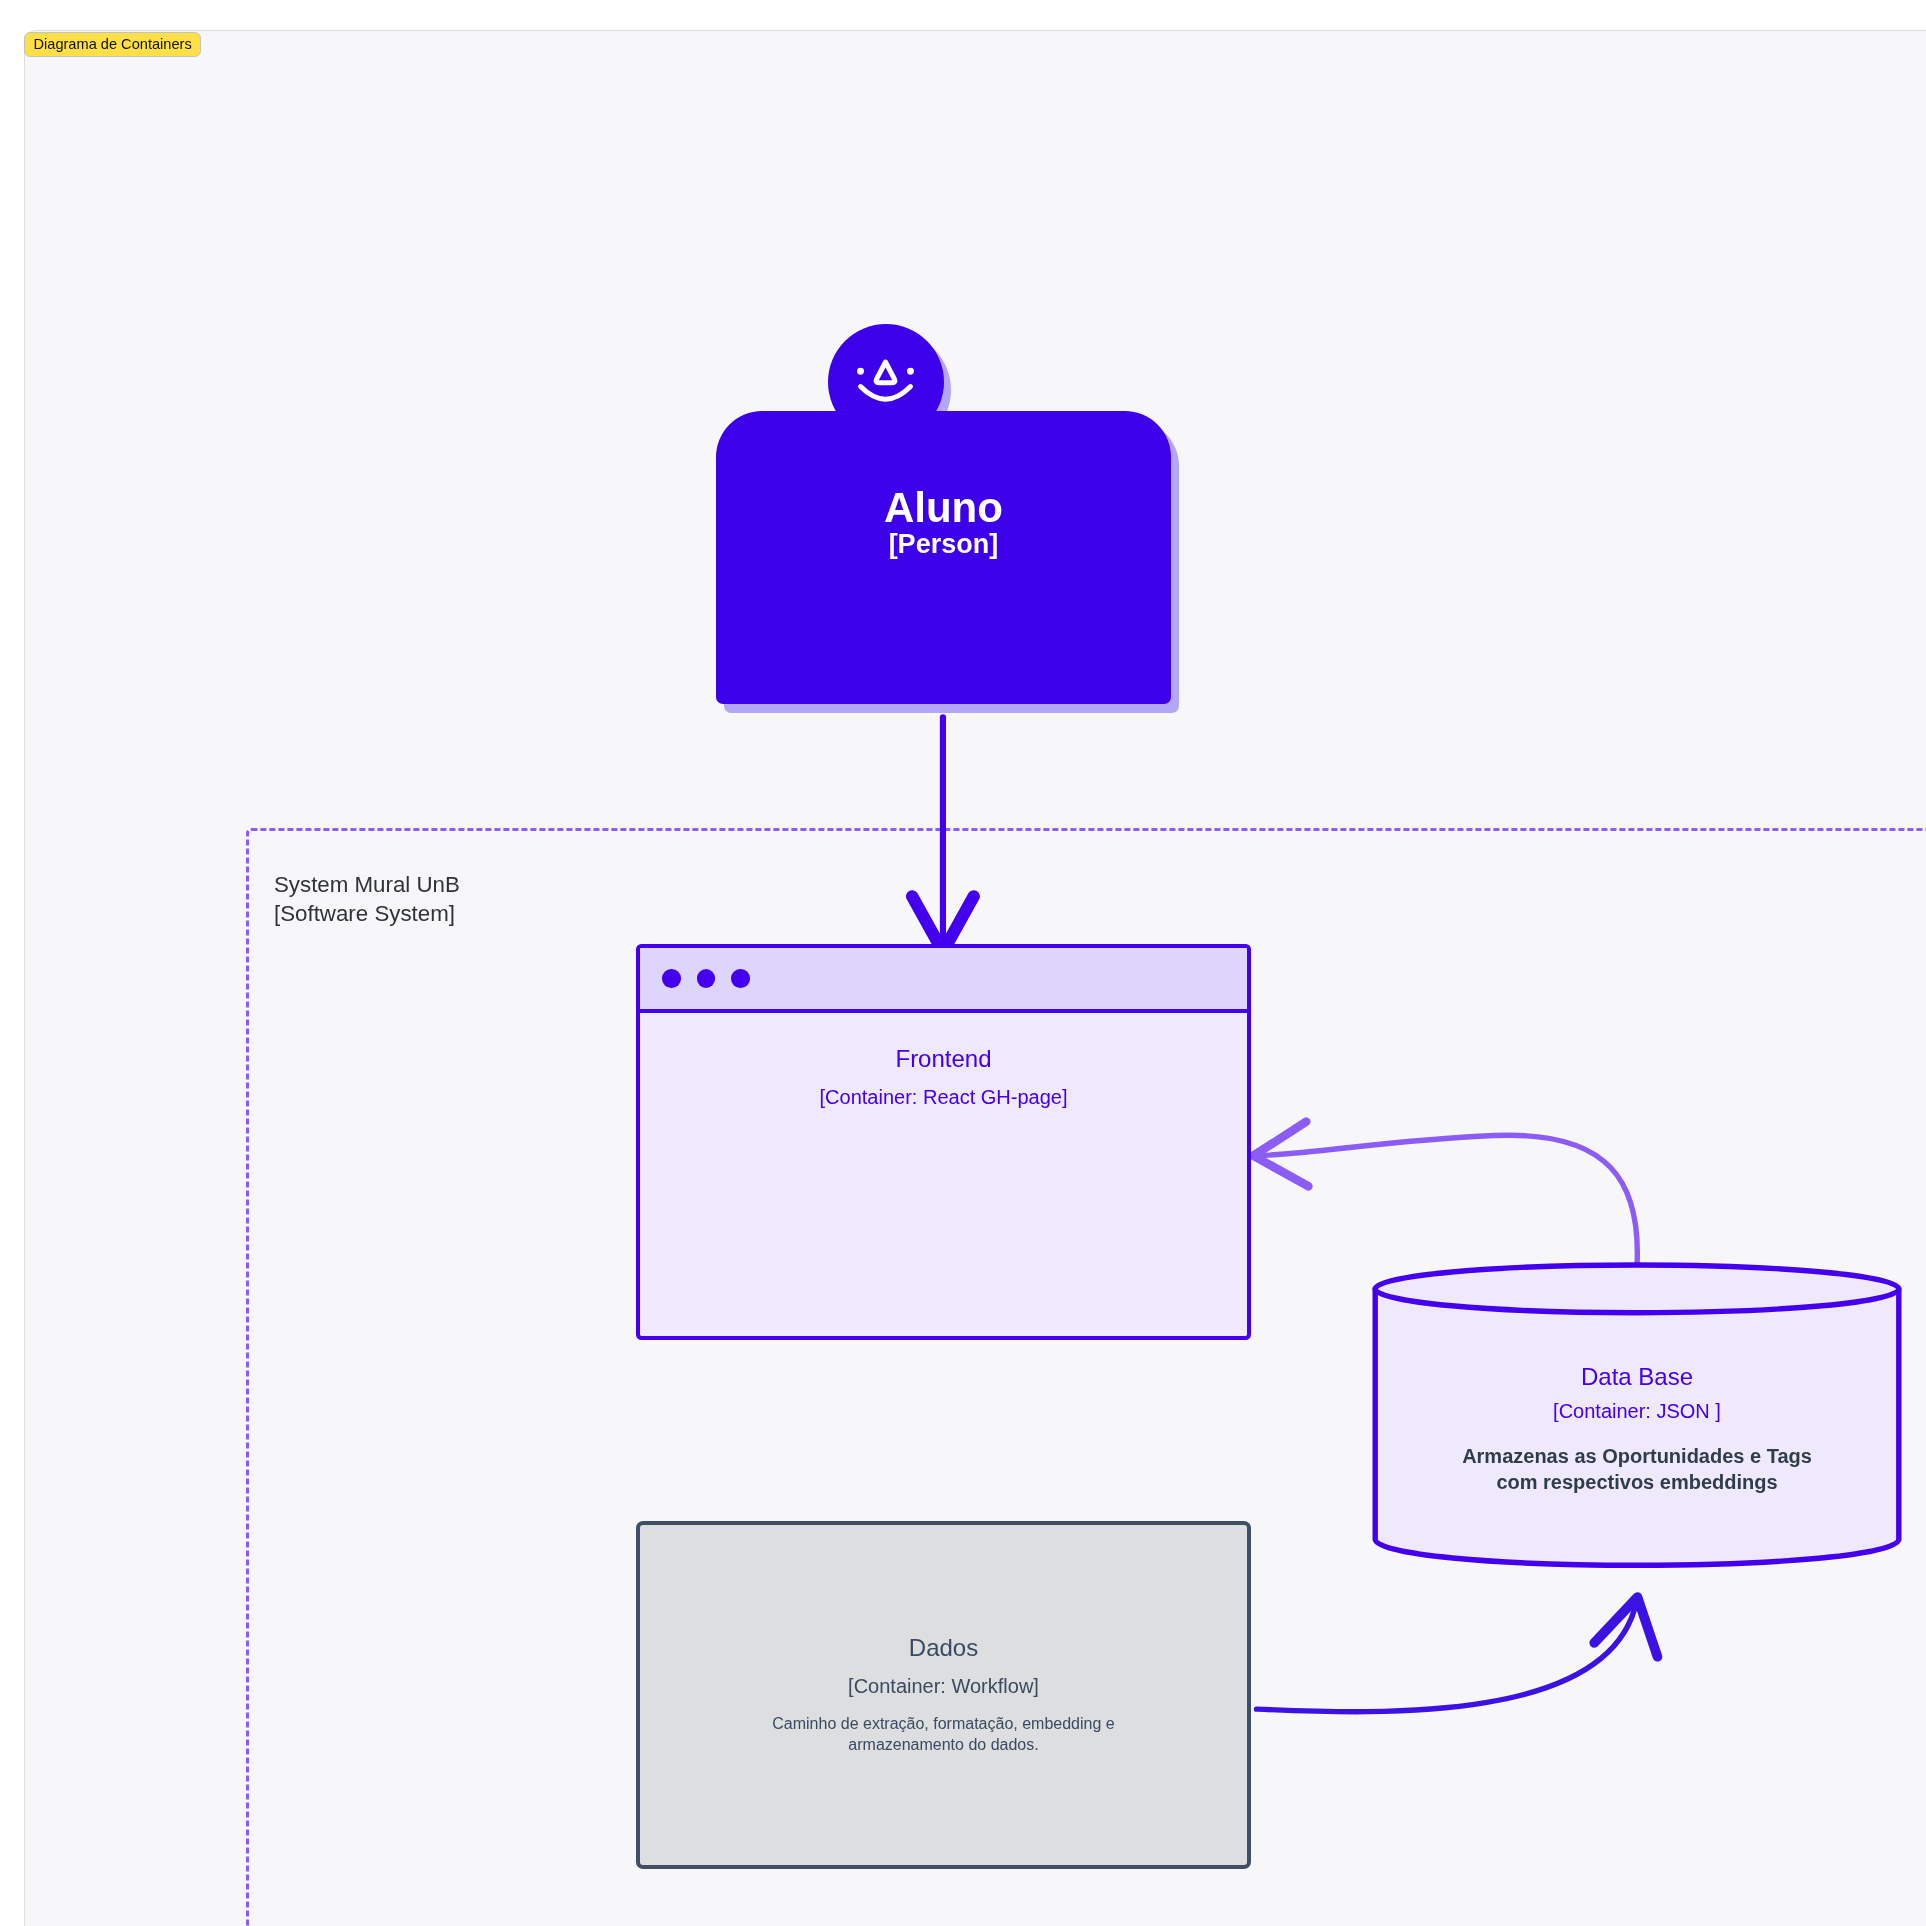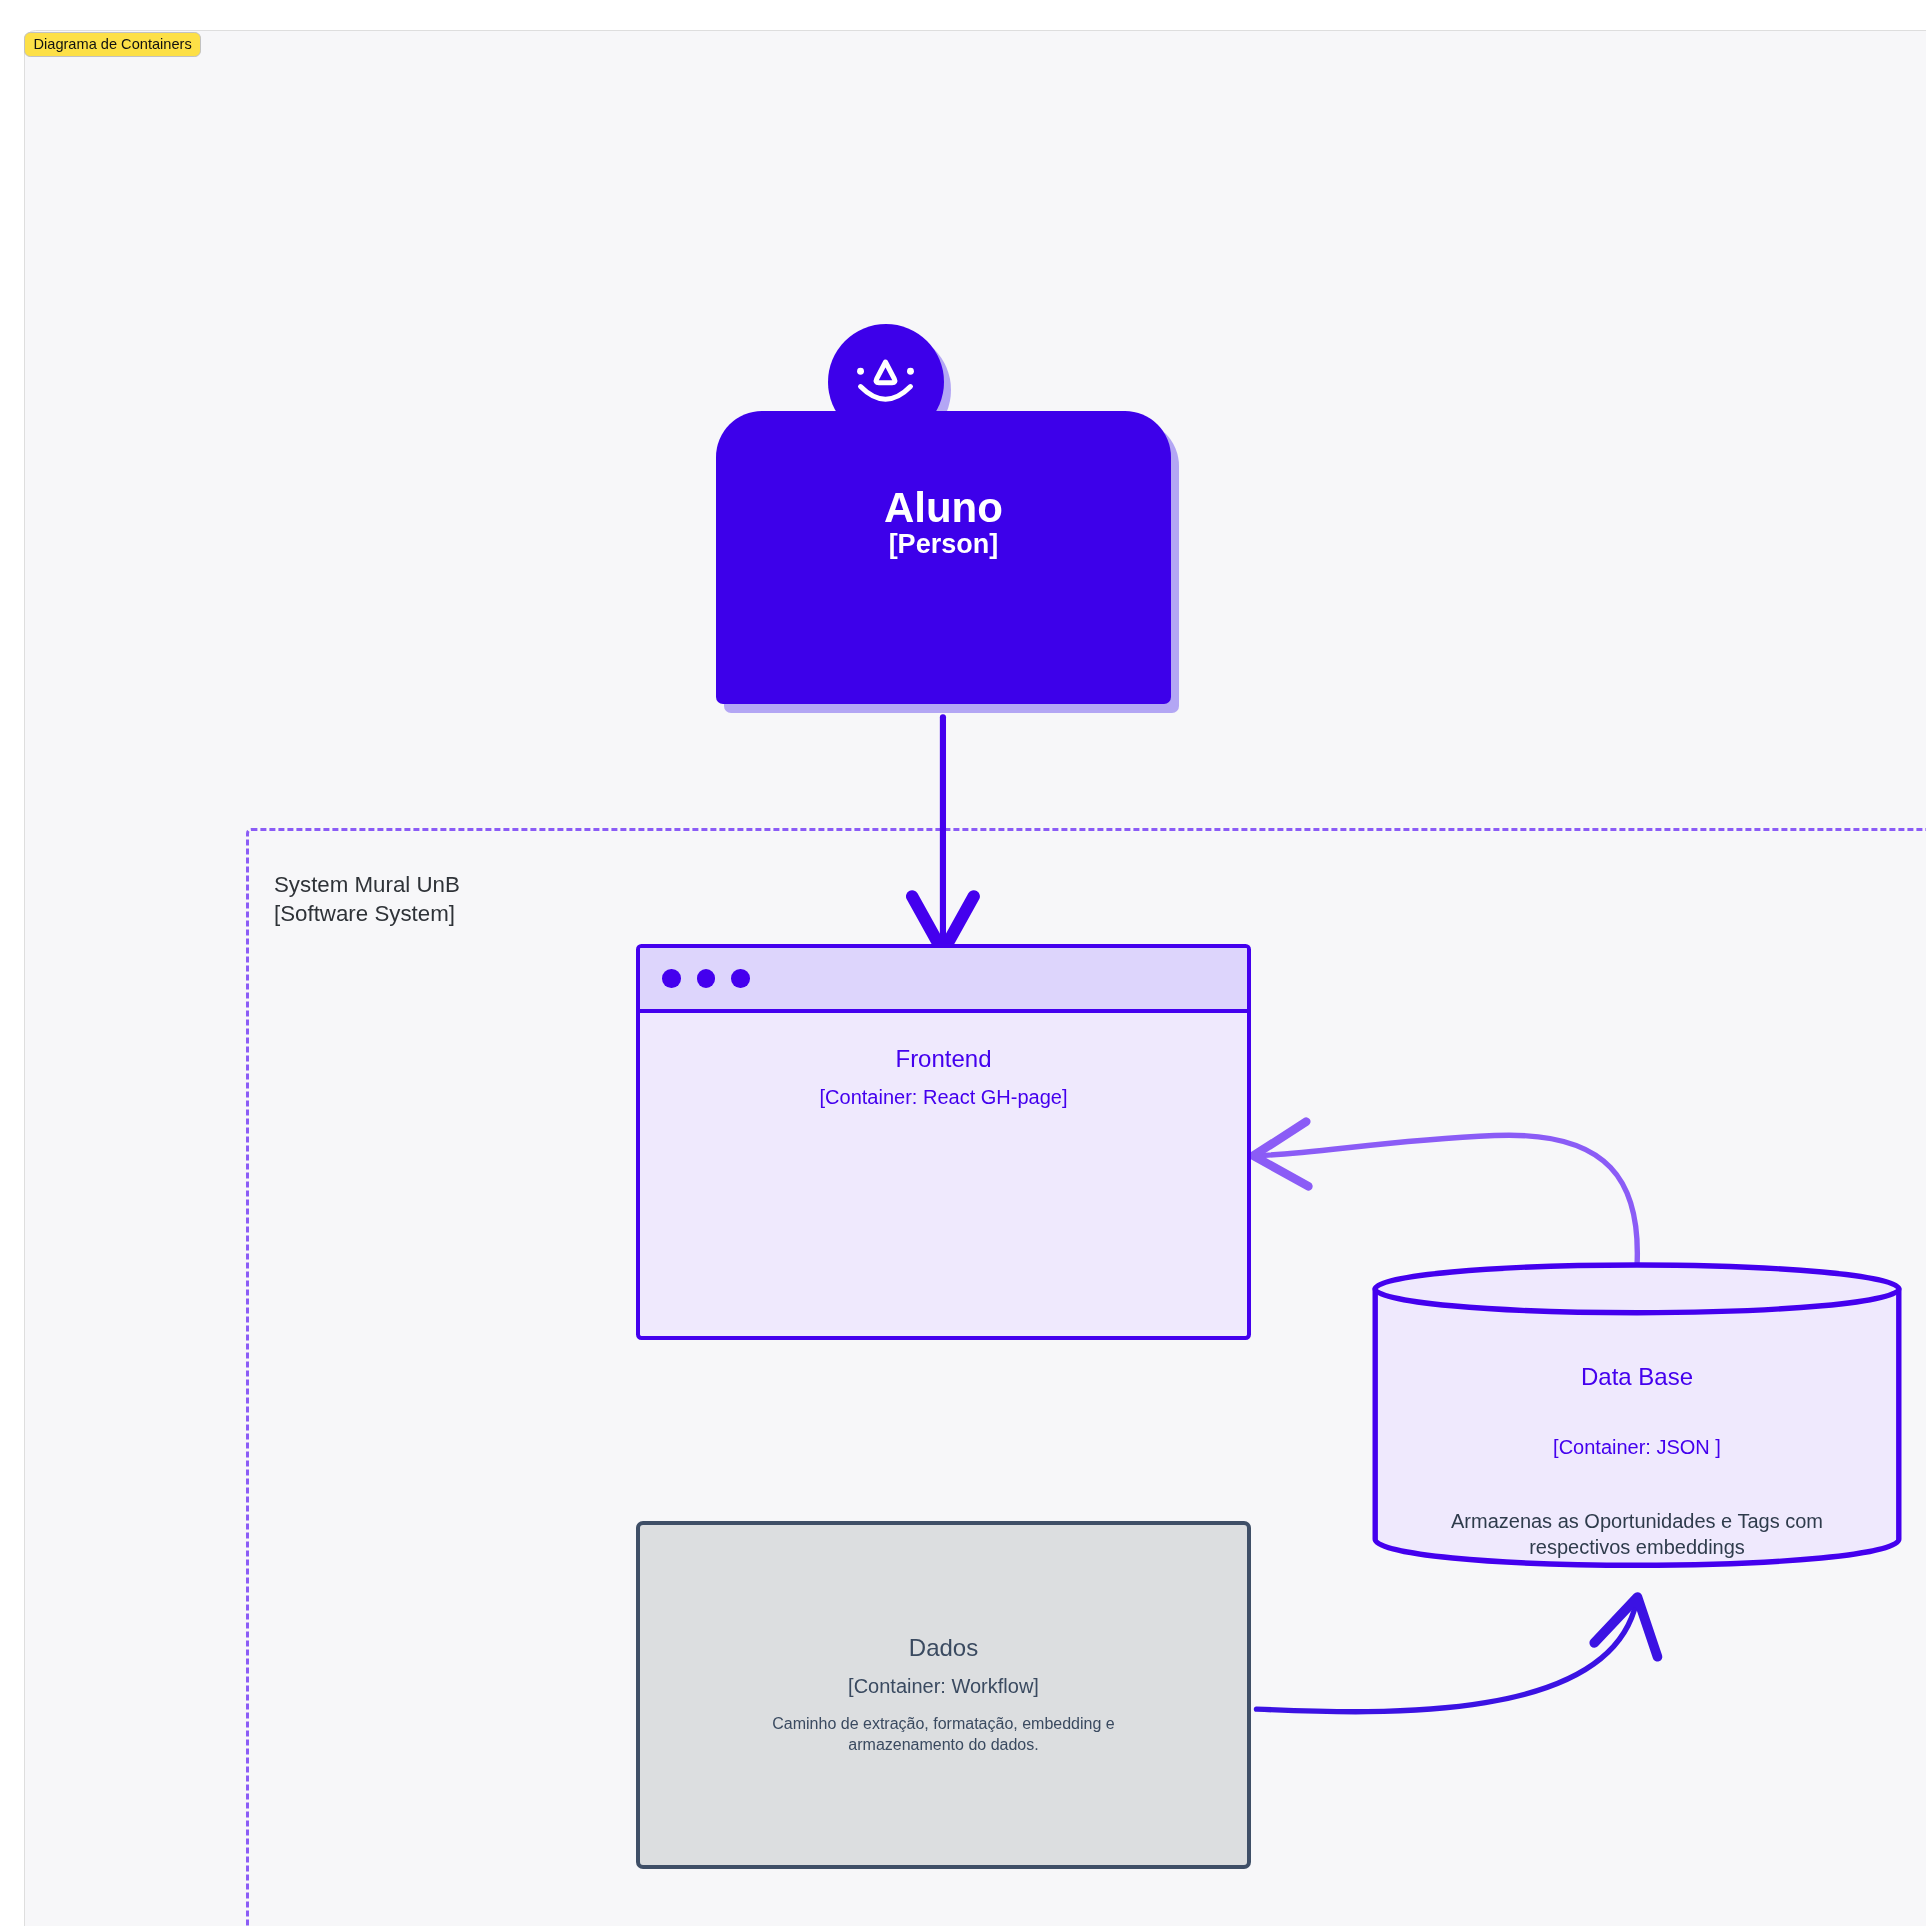--- a/index.html
+++ b/index.html
@@ -218,25 +218,24 @@
     height: 308px;
   }
   .db-text {
     position: absolute;
     left: 0; top: 104px;
     width: 532px;
     display: flex;
     flex-direction: column;
     align-items: center;
     z-index: 5;
-    gap: 36px;
   }
   .db-text .node-title { color: #4400ee; font-size: 24px; }
   .db-text .node-tech  { color: #4400ee; font-size: 20px; margin-top: 10px; }
-  .db-text .node-desc  { color: #2f3c4c; font-size: 20px; margin-top: 14px; max-width: 385px; line-height: 1.3; }
+  .db-text .node-desc  { color: #2f3c4c; font-size: 20px; margin-top: 21px; max-width: 385px; line-height: 1.3; font-weight: bold; }
 </style>
 </head>
 <body>
 
 <div id="root">
 
   <div class="canvas-frame"></div>
 
   <div class="canvas-tab">Diagrama de Containers</div>
 

